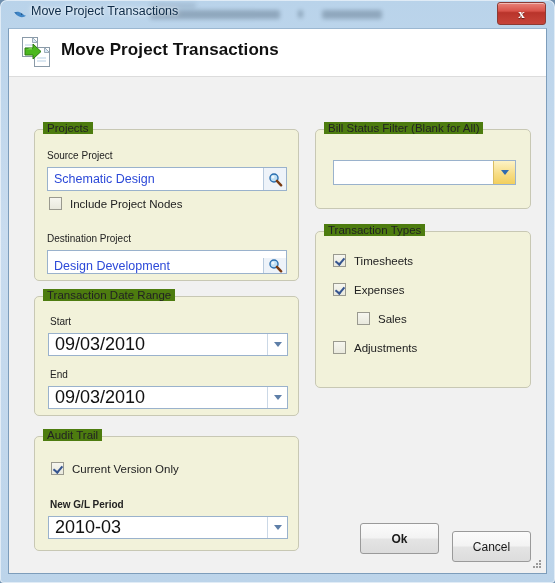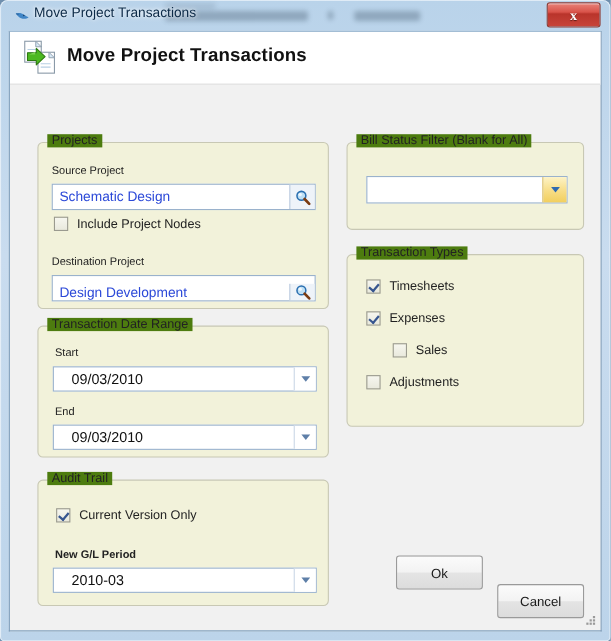--- a/index.html
+++ b/index.html
@@ -177,22 +177,22 @@
     height: 23px;
     background: #ffffff;
     border: 1px solid #9ab2cc;
     display: flex;
     align-items: stretch;
   }
   .combo .val {
     flex: 1;
     display: flex;
     align-items: center;
-    padding-left: 16px;
-    font-size: 13px;
+    padding-left: 6px;
+    font-size: 18px;
     color: #101010;
     white-space: nowrap;
     overflow: hidden;
   }
   .combo .combo-btn {
     width: 19px;
     background: #ffffff;
     border-left: 1px solid #cbd8e6;
     display: flex;
     align-items: center;
@@ -422,21 +422,21 @@
       <div class="checkrow" style="left:17px; top:80px;padding-left:24px;">
         <span class="cbox"></span>
         <span class="ctext">Sales</span>
       </div>
       <div class="checkrow" style="left:17px; top:109px;">
         <span class="cbox"></span>
         <span class="ctext">Adjustments</span>
       </div>
     </div>
 
-    <div class="btn" style="left:351px; top:476px;">
+    <div class="btn" style="left:351px; top:494px;font-weight:bold;">
       <span>Ok</span>
     </div>
     <div class="btn" style="left:443px; top:502px;">
       <span>Cancel</span>
     </div>
 
     <div id="grip">
       <i style="left:8px; top:2px;"></i>
       <i style="left:5px; top:5px;"></i>
         <i style="left:8px; top:5px;"></i>

